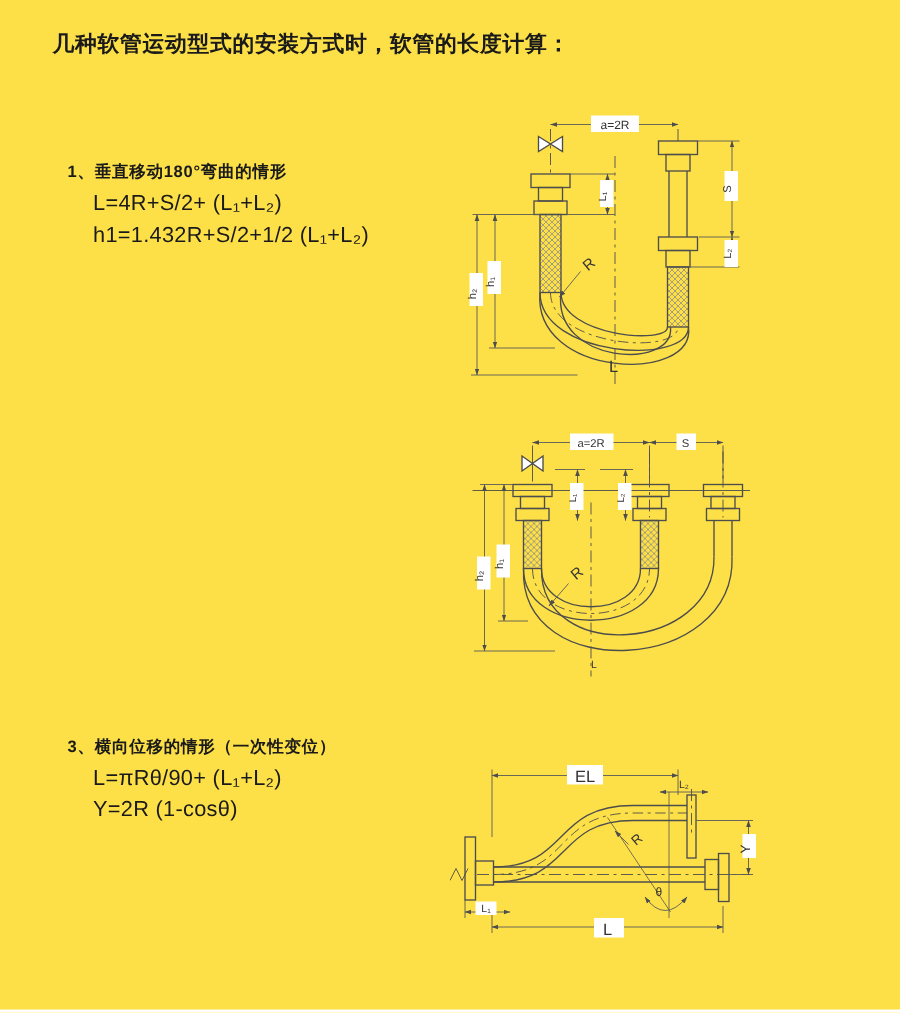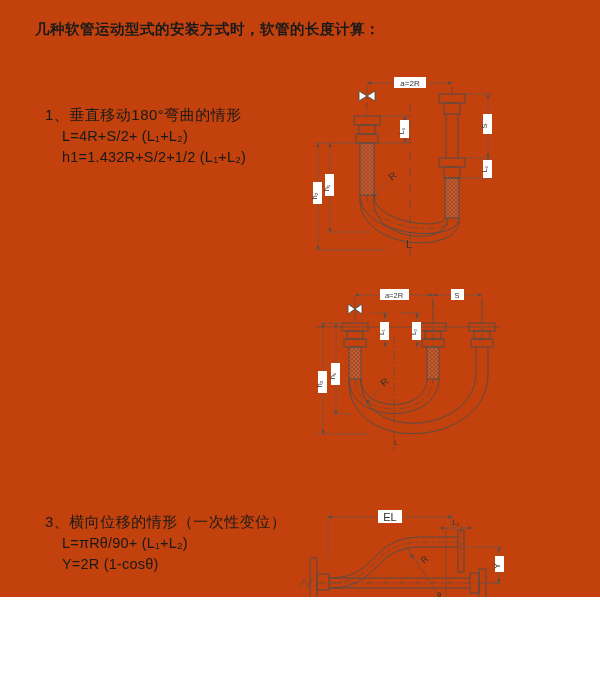--- a/index.html
+++ b/index.html
@@ -1,20 +1,20 @@
 <!DOCTYPE html>
 <html><head>
 <meta charset="utf-8">
 <style>
   html,body{margin:0;padding:0;background:#fff;}
   body{width:600px;height:675px;font-family:"Liberation Sans","DejaVu Sans",sans-serif;color:#1a1a1a;}
-  .page{position:relative;width:600px;height:597px;background:#c2410c;overflow:hidden;}
+  .page{position:relative;width:600px;height:673px;background:#fde047;overflow:hidden;}
   .title{position:absolute;left:35px;top:20px;font-size:14.5px;font-weight:700;letter-spacing:.5px;}
   .sec{position:absolute;left:45px;}
-  .heading{font-size:15px;font-weight:400;letter-spacing:.5px;line-height:20px;}
+  .heading{font-size:11px;font-weight:700;letter-spacing:.5px;line-height:20px;}
   .formula{font-size:14.5px;line-height:20px;margin-top:1px;padding-left:17px;letter-spacing:.2px;}
   svg.diag{position:absolute;}
   svg text{font-family:"Liberation Sans","DejaVu Sans",sans-serif;fill:#333;}
 </style>
 </head>
 <body>
 
 <div class="page">
 
   <div class="title">几种软管运动型式的安装方式时，软管的长度计算：</div>
@@ -128,21 +128,21 @@
     <rect x="21" y="80" width="9" height="22" fill="#fff" stroke="none"></rect>
     <text x="25" y="93" text-anchor="middle" font-size="7.5" transform="rotate(-90 25 93)">h₁</text>
     <rect x="70" y="39" width="9" height="18" fill="#fff" stroke="none"></rect>
     <text x="74" y="49" text-anchor="middle" font-size="6.5" transform="rotate(-90 74 49)">L₁</text>
     <rect x="102" y="39" width="9" height="18" fill="#fff" stroke="none"></rect>
     <text x="106" y="49" text-anchor="middle" font-size="6.5" transform="rotate(-90 106 49)">L₂</text>
     <text x="74" y="104" font-size="10" transform="rotate(-40 74 104)">R</text>
     <text x="86" y="162" text-anchor="middle" font-size="7">L</text>
   </svg>
 
-  <div class="sec" style="top:512px">
+  <div class="sec" style="top:488px">
     <div class="heading">3、横向位移的情形（一次性变位）</div>
     <div class="formula">L=πRθ/90+ (L₁+L₂)</div>
     <div class="formula">Y=2R (1-cosθ)</div>
   </div>
 
   <svg class="diag" style="left:300px;top:498px" width="305" height="148" viewBox="0 0 305 148">
     <g stroke="#4d4d4d" stroke-width="0.9" fill="none">
       <path d="M18,85 H200" stroke-dasharray="8 3 2 3" stroke-width="0.6"></path>
       <path d="M161,28 V60" stroke-dasharray="8 3 2 3" stroke-width="0.6"></path>
       <path d="M0,89 L4,81 L8,89 L12,81" stroke-width="0.6"></path>

